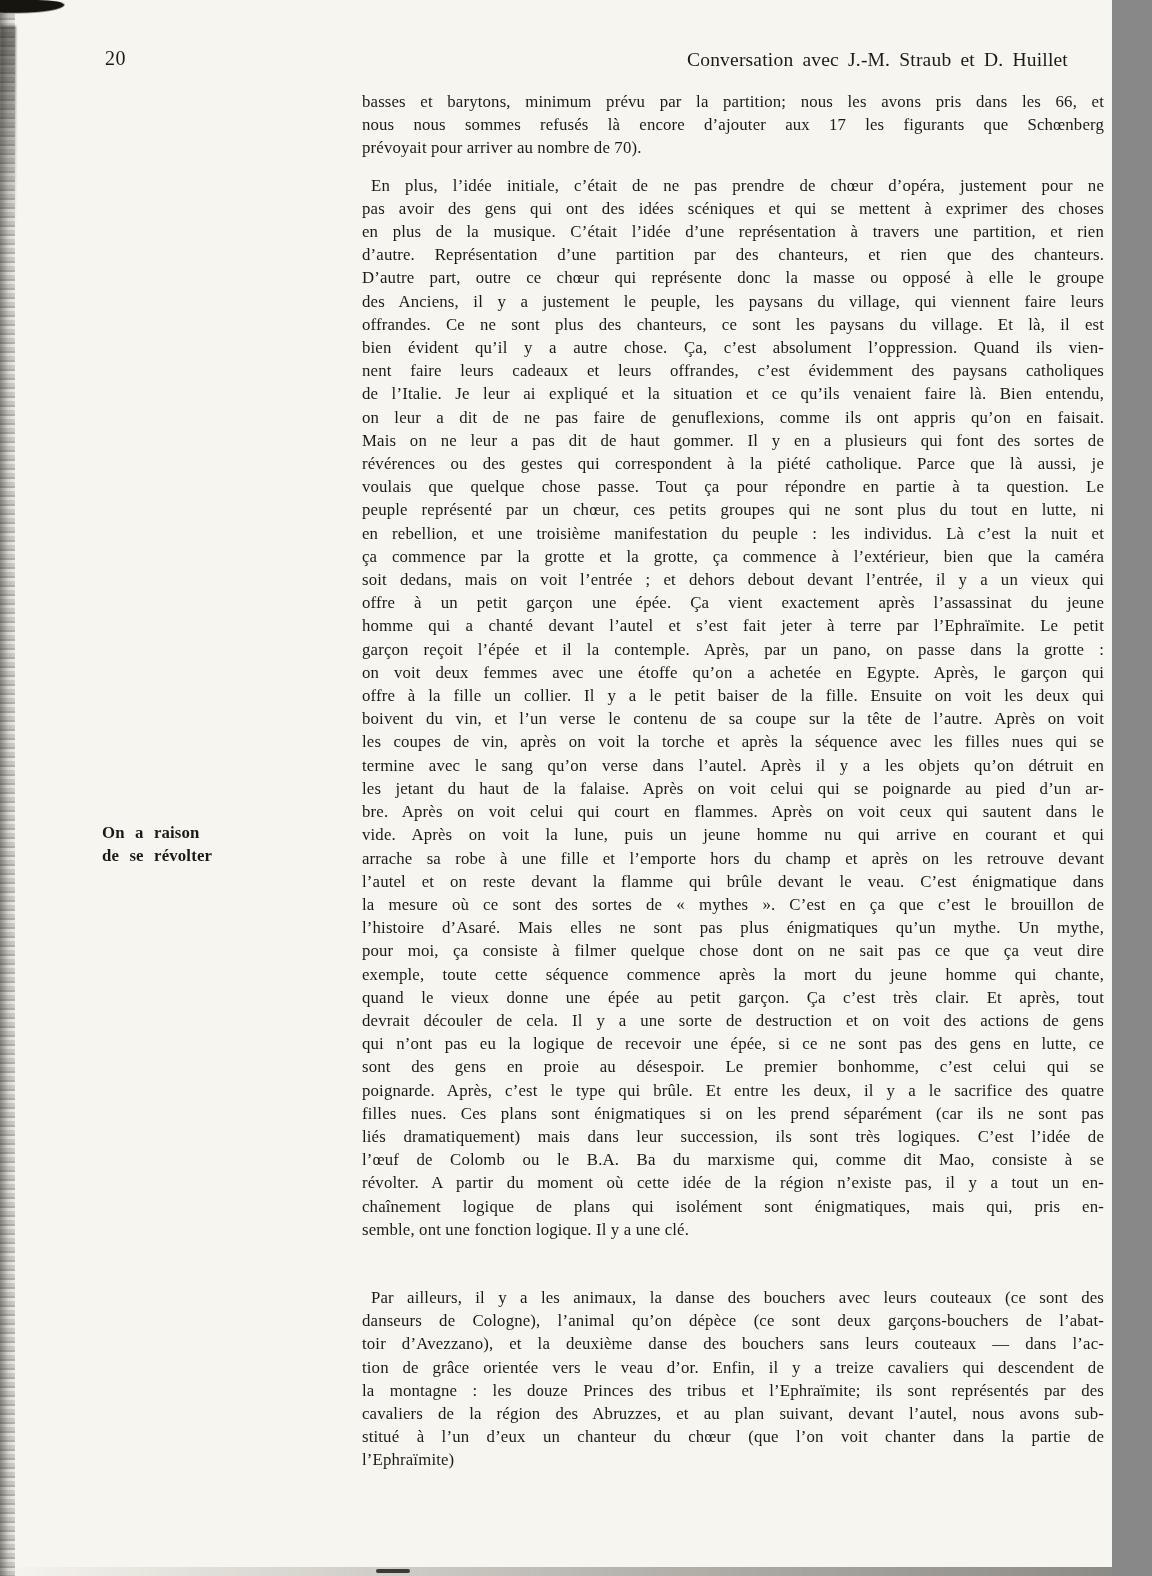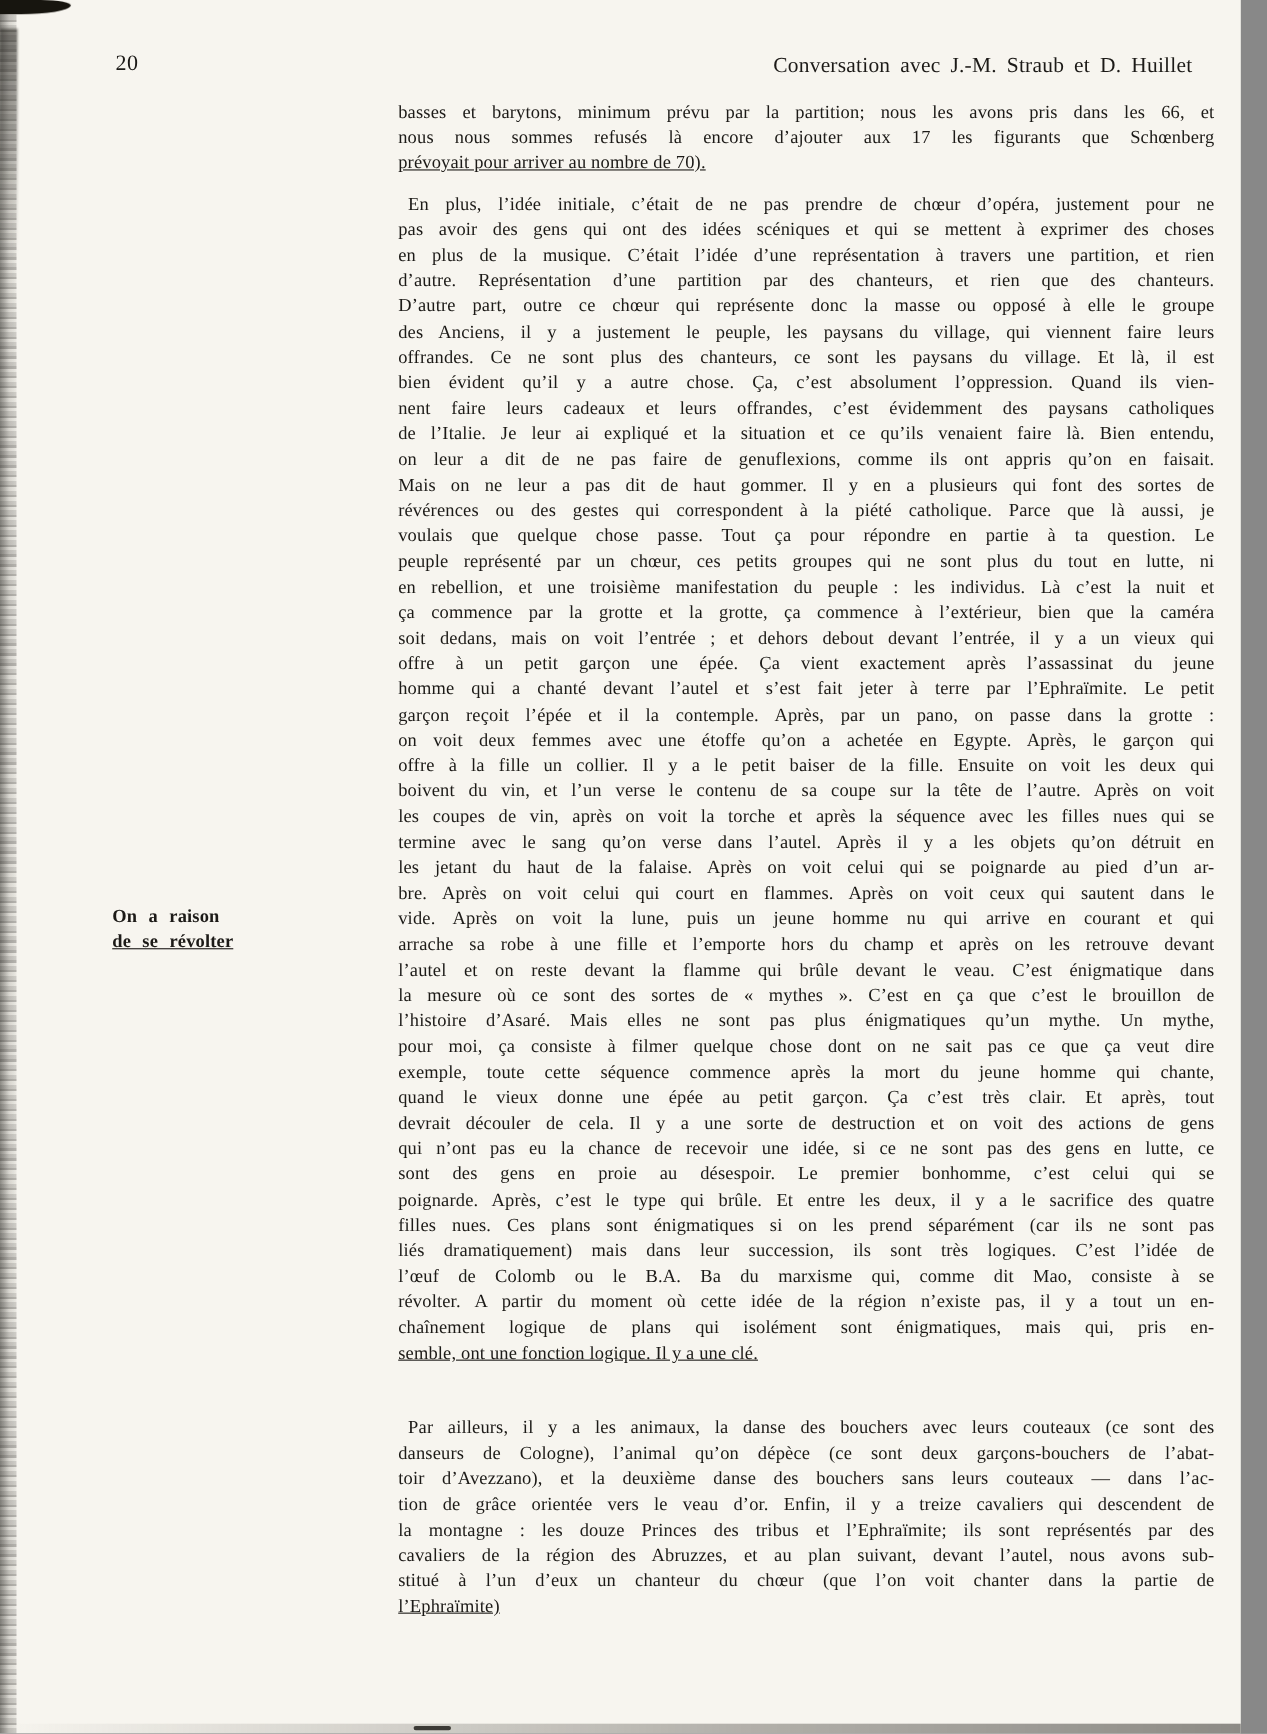--- a/index.html
+++ b/index.html
@@ -3,21 +3,20 @@
 <meta charset="utf-8">
 <style>
   html,body { margin:0; padding:0; background:#888; }
   .page {
     position:relative;
     width:1112px; height:1576px;
     background:#f7f5ef;
     overflow:hidden;
     font-family:"Liberation Serif", serif;
     color:#1c1a17;
-    padding-left:16px;
   }
   
   .edge-left {
     position:absolute; left:0; top:0; width:15px; height:100%;
     background:
       repeating-linear-gradient(to bottom, rgba(60,58,54,0.35) 0 2px, rgba(150,147,140,0.12) 2px 5px, rgba(90,88,84,0.25) 5px 9px),
       linear-gradient(to right, rgba(48,46,42,0.55), rgba(120,117,110,0.18) 55%, rgba(0,0,0,0) 100%);
     filter:blur(0.4px);
   }
   .corner-blob {
@@ -62,21 +61,21 @@
   }
   .paragraph { margin:0; }
   .p1 { margin-bottom:14px; }
   .p2 { margin-bottom:45px; }
   .line {
     font-size:16.8px; line-height:23.2px;
     letter-spacing:0.15px;
     text-align:justify; text-align-last:justify;
     white-space:nowrap;
   }
-  .line-last { text-align-last:left;text-decoration:underline; }
+  .line-last { text-align-last:left; }
   .indent .line:first-child { text-indent:9px; }
 </style>
 </head>
 <body>
 
 <div class="page">
 
   <div class="edge-left"></div>
   <div class="corner-blob"></div>
   <div class="left-wedge"></div>
@@ -128,21 +127,21 @@
         <div class="line">bre. Après on voit celui qui court en flammes. Après on voit ceux qui sautent dans le</div>
         <div class="line">vide. Après on voit la lune, puis un jeune homme nu qui arrive en courant et qui</div>
         <div class="line">arrache sa robe à une fille et l’emporte hors du champ et après on les retrouve devant</div>
         <div class="line">l’autel et on reste devant la flamme qui brûle devant le veau. C’est énigmatique dans</div>
         <div class="line">la mesure où ce sont des sortes de « mythes ». C’est en ça que c’est le brouillon de</div>
         <div class="line">l’histoire d’Asaré. Mais elles ne sont pas plus énigmatiques qu’un mythe. Un mythe,</div>
         <div class="line">pour moi, ça consiste à filmer quelque chose dont on ne sait pas ce que ça veut dire</div>
         <div class="line">exemple, toute cette séquence commence après la mort du jeune homme qui chante,</div>
         <div class="line">quand le vieux donne une épée au petit garçon. Ça c’est très clair. Et après, tout</div>
         <div class="line">devrait découler de cela. Il y a une sorte de destruction et on voit des actions de gens</div>
-        <div class="line">qui n’ont pas eu la chance de recevoir une idée, si ce ne sont pas des gens en lutte, ce</div>
+        <div class="line">qui n’ont pas eu la logique de recevoir une épée, si ce ne sont pas des gens en lutte, ce</div>
         <div class="line">sont des gens en proie au désespoir. Le premier bonhomme, c’est celui qui se</div>
         <div class="line">poignarde. Après, c’est le type qui brûle. Et entre les deux, il y a le sacrifice des quatre</div>
         <div class="line">filles nues. Ces plans sont énigmatiques si on les prend séparément (car ils ne sont pas</div>
         <div class="line">liés dramatiquement) mais dans leur succession, ils sont très logiques. C’est l’idée de</div>
         <div class="line">l’œuf de Colomb ou le B.A. Ba du marxisme qui, comme dit Mao, consiste à se</div>
         <div class="line">révolter. A partir du moment où cette idée de la région n’existe pas, il y a tout un en-</div>
         <div class="line">chaînement logique de plans qui isolément sont énigmatiques, mais qui, pris en-</div>
         <div class="line line-last">semble, ont une fonction logique. Il y a une clé.</div>
       </div>
     <div class="paragraph p3 indent">

